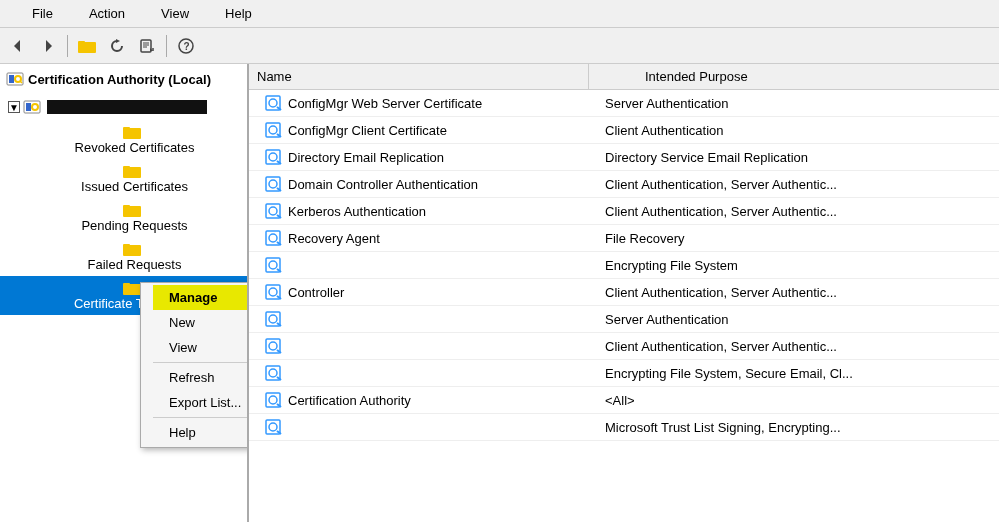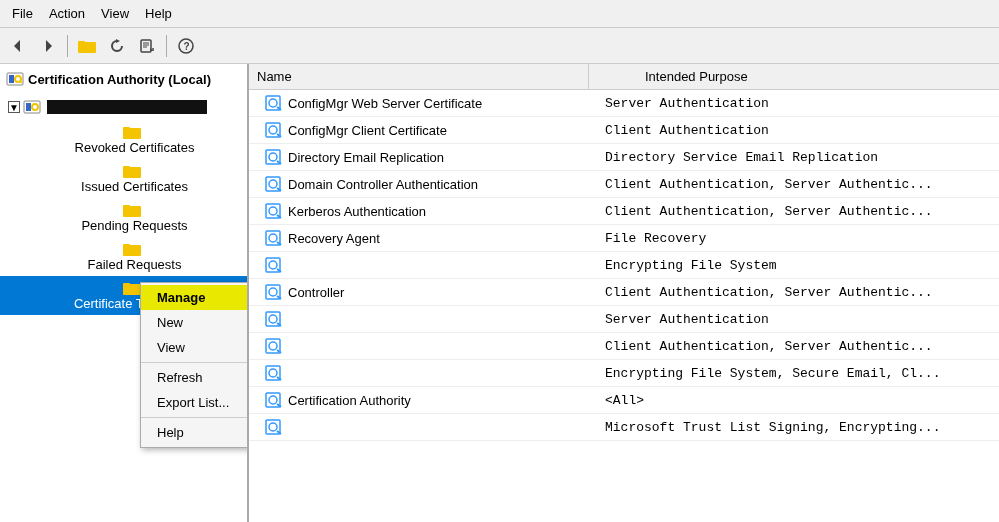--- a/index.html
+++ b/index.html
@@ -18,20 +18,21 @@
       background: #f0f0f0;
       border-bottom: 1px solid #ccc;
       padding: 2px 4px;
       height: 28px;
       align-items: center;
     }
     .menubar-item {
       padding: 2px 8px;
       cursor: pointer;
       font-size: 13px;
+      margin-left: 20px;
     }
 
     
     .toolbar {
       display: flex;
       background: #f0f0f0;
       border-bottom: 1px solid #ccc;
       padding: 3px 4px;
       height: 36px;
       align-items: center;
@@ -143,21 +144,21 @@
     
     .context-menu {
       position: absolute;
       left: 140px;
       top: 218px;
       background: #f5f5f5;
       border: 1px solid #aaa;
       box-shadow: 2px 2px 6px rgba(0,0,0,0.3);
       width: 180px;
       z-index: 100;
-      padding: 2px 0;
+      padding: 2px 12px;
     }
     .ctx-item {
       padding: 5px 16px;
       cursor: pointer;
       display: flex;
       align-items: center;
       justify-content: space-between;
       font-size: 13px;
     }
     .ctx-item.highlighted {
@@ -217,21 +218,20 @@
       text-overflow: ellipsis;
     }
     .list-cell:first-child {
       width: 340px;
       flex-shrink: 0;
       display: flex;
       align-items: center;
     }
     .list-cell:last-child {
       flex: 1;
-      font-family: Liberation Mono, monospace;
     }
 
     .cert-icon {
       width: 18px;
       height: 18px;
       margin-right: 5px;
       flex-shrink: 0;
     }
   </style>
 </head>

